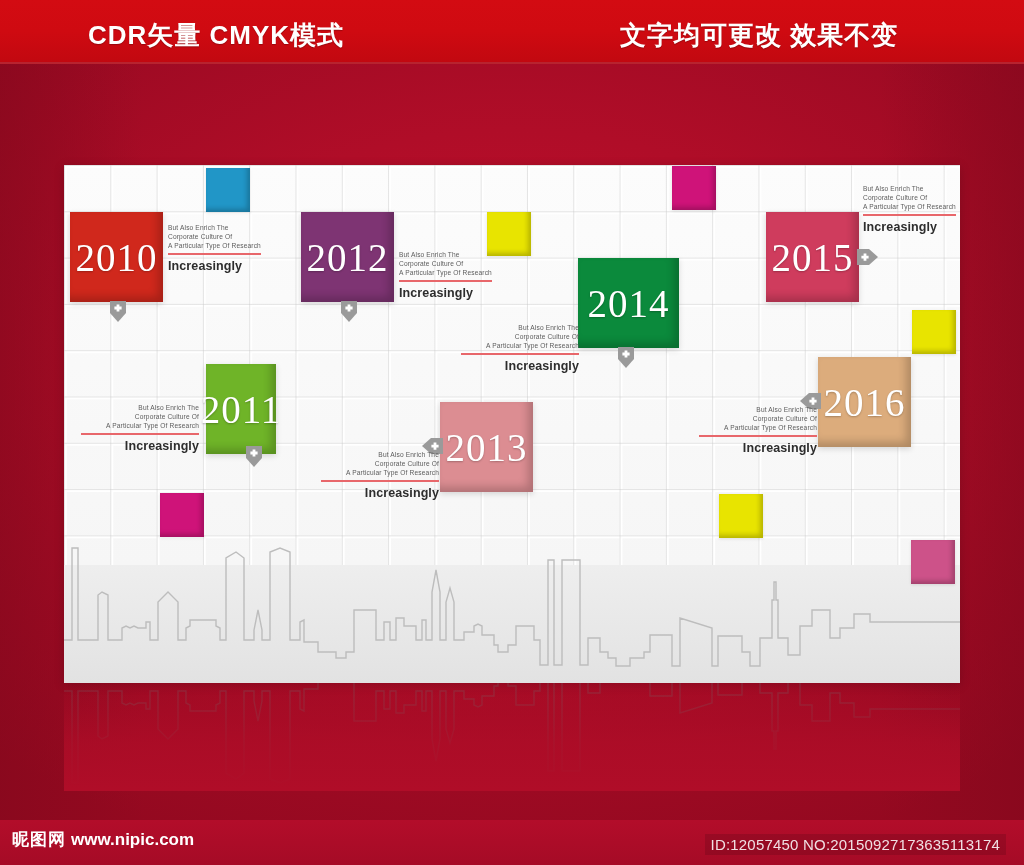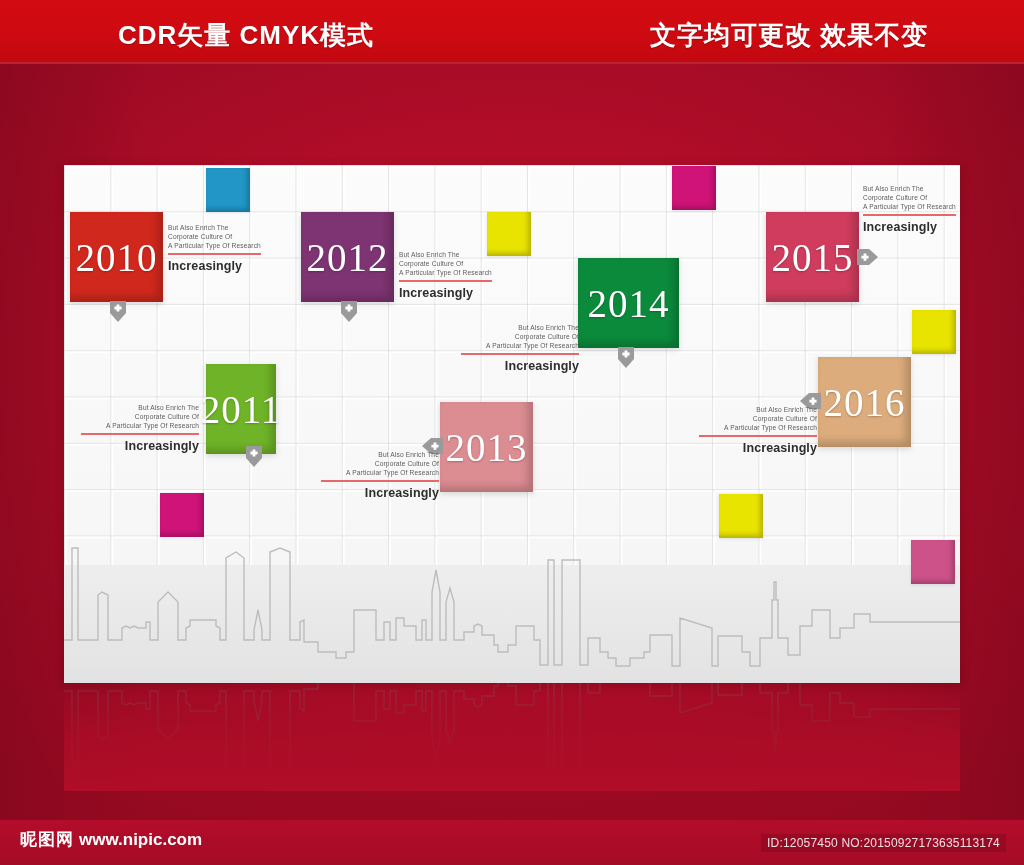--- a/index.html
+++ b/index.html
@@ -16,21 +16,20 @@
     border-bottom: 2px solid #b8232f;
   }
   .banner-text {
     position: absolute; top: 18px;
     color: #ffffff;
     font-size: 26px;
     font-weight: bold;
     letter-spacing: 1px;
     white-space: nowrap;
     text-shadow: 0 1px 1px rgba(0,0,0,.25);
-    margin-left: 30px;
   }
   .banner-left  { left: 88px; }
   .banner-right { left: 620px; }
 
   
   .red-body {
     position: absolute; left: 0; top: 64px; width: 1024px; height: 756px;
     background:
       radial-gradient(ellipse 780px 520px at 512px 300px, #c4102c 0%, #b00d28 45%, #9d0a23 80%, #940920 100%);
   }
@@ -39,33 +38,33 @@
     position: absolute; left: 0; top: 0; right: 0; bottom: 0;
     background: linear-gradient(90deg, rgba(130,8,28,.55) 0%, rgba(0,0,0,0) 14%, rgba(0,0,0,0) 86%, rgba(130,8,28,.55) 100%);
   }
 
   
   .footer {
     position: absolute; left: 0; top: 820px; width: 1024px; height: 45px;
     background: linear-gradient(180deg, #b30d2a 0%, #a50b26 100%);
   }
   .footer-logo {
-    position: absolute; left: 20px; top: 11px;
+    position: absolute; left: 12px; top: 11px;
     display: flex; gap: 5px;
   }
   .logo-cn {
     color: #ffffff; font-size: 17px; font-weight: bold;
     letter-spacing: 1px; line-height: 1;
   }
   .logo-url {
     color: #ffffff; font-size: 17px; font-weight: bold; line-height: 1;
   }
   .footer-id {
     position: absolute; right: 18px; top: 14px;
-    color: #f1dfe3; font-size: 12px;
+    color: #f1dfe3; font-size: 15px;
     background: rgba(0,0,0,.12);
     padding: 2px 6px;
     letter-spacing: .2px;
     white-space: nowrap;
   }
 
   
   .panel {
     position: absolute; left: 64px; top: 165px; width: 896px; height: 518px;
     background: linear-gradient(160deg, #fbfbfb 0%, #f3f3f3 45%, #e9e9e9 100%);

